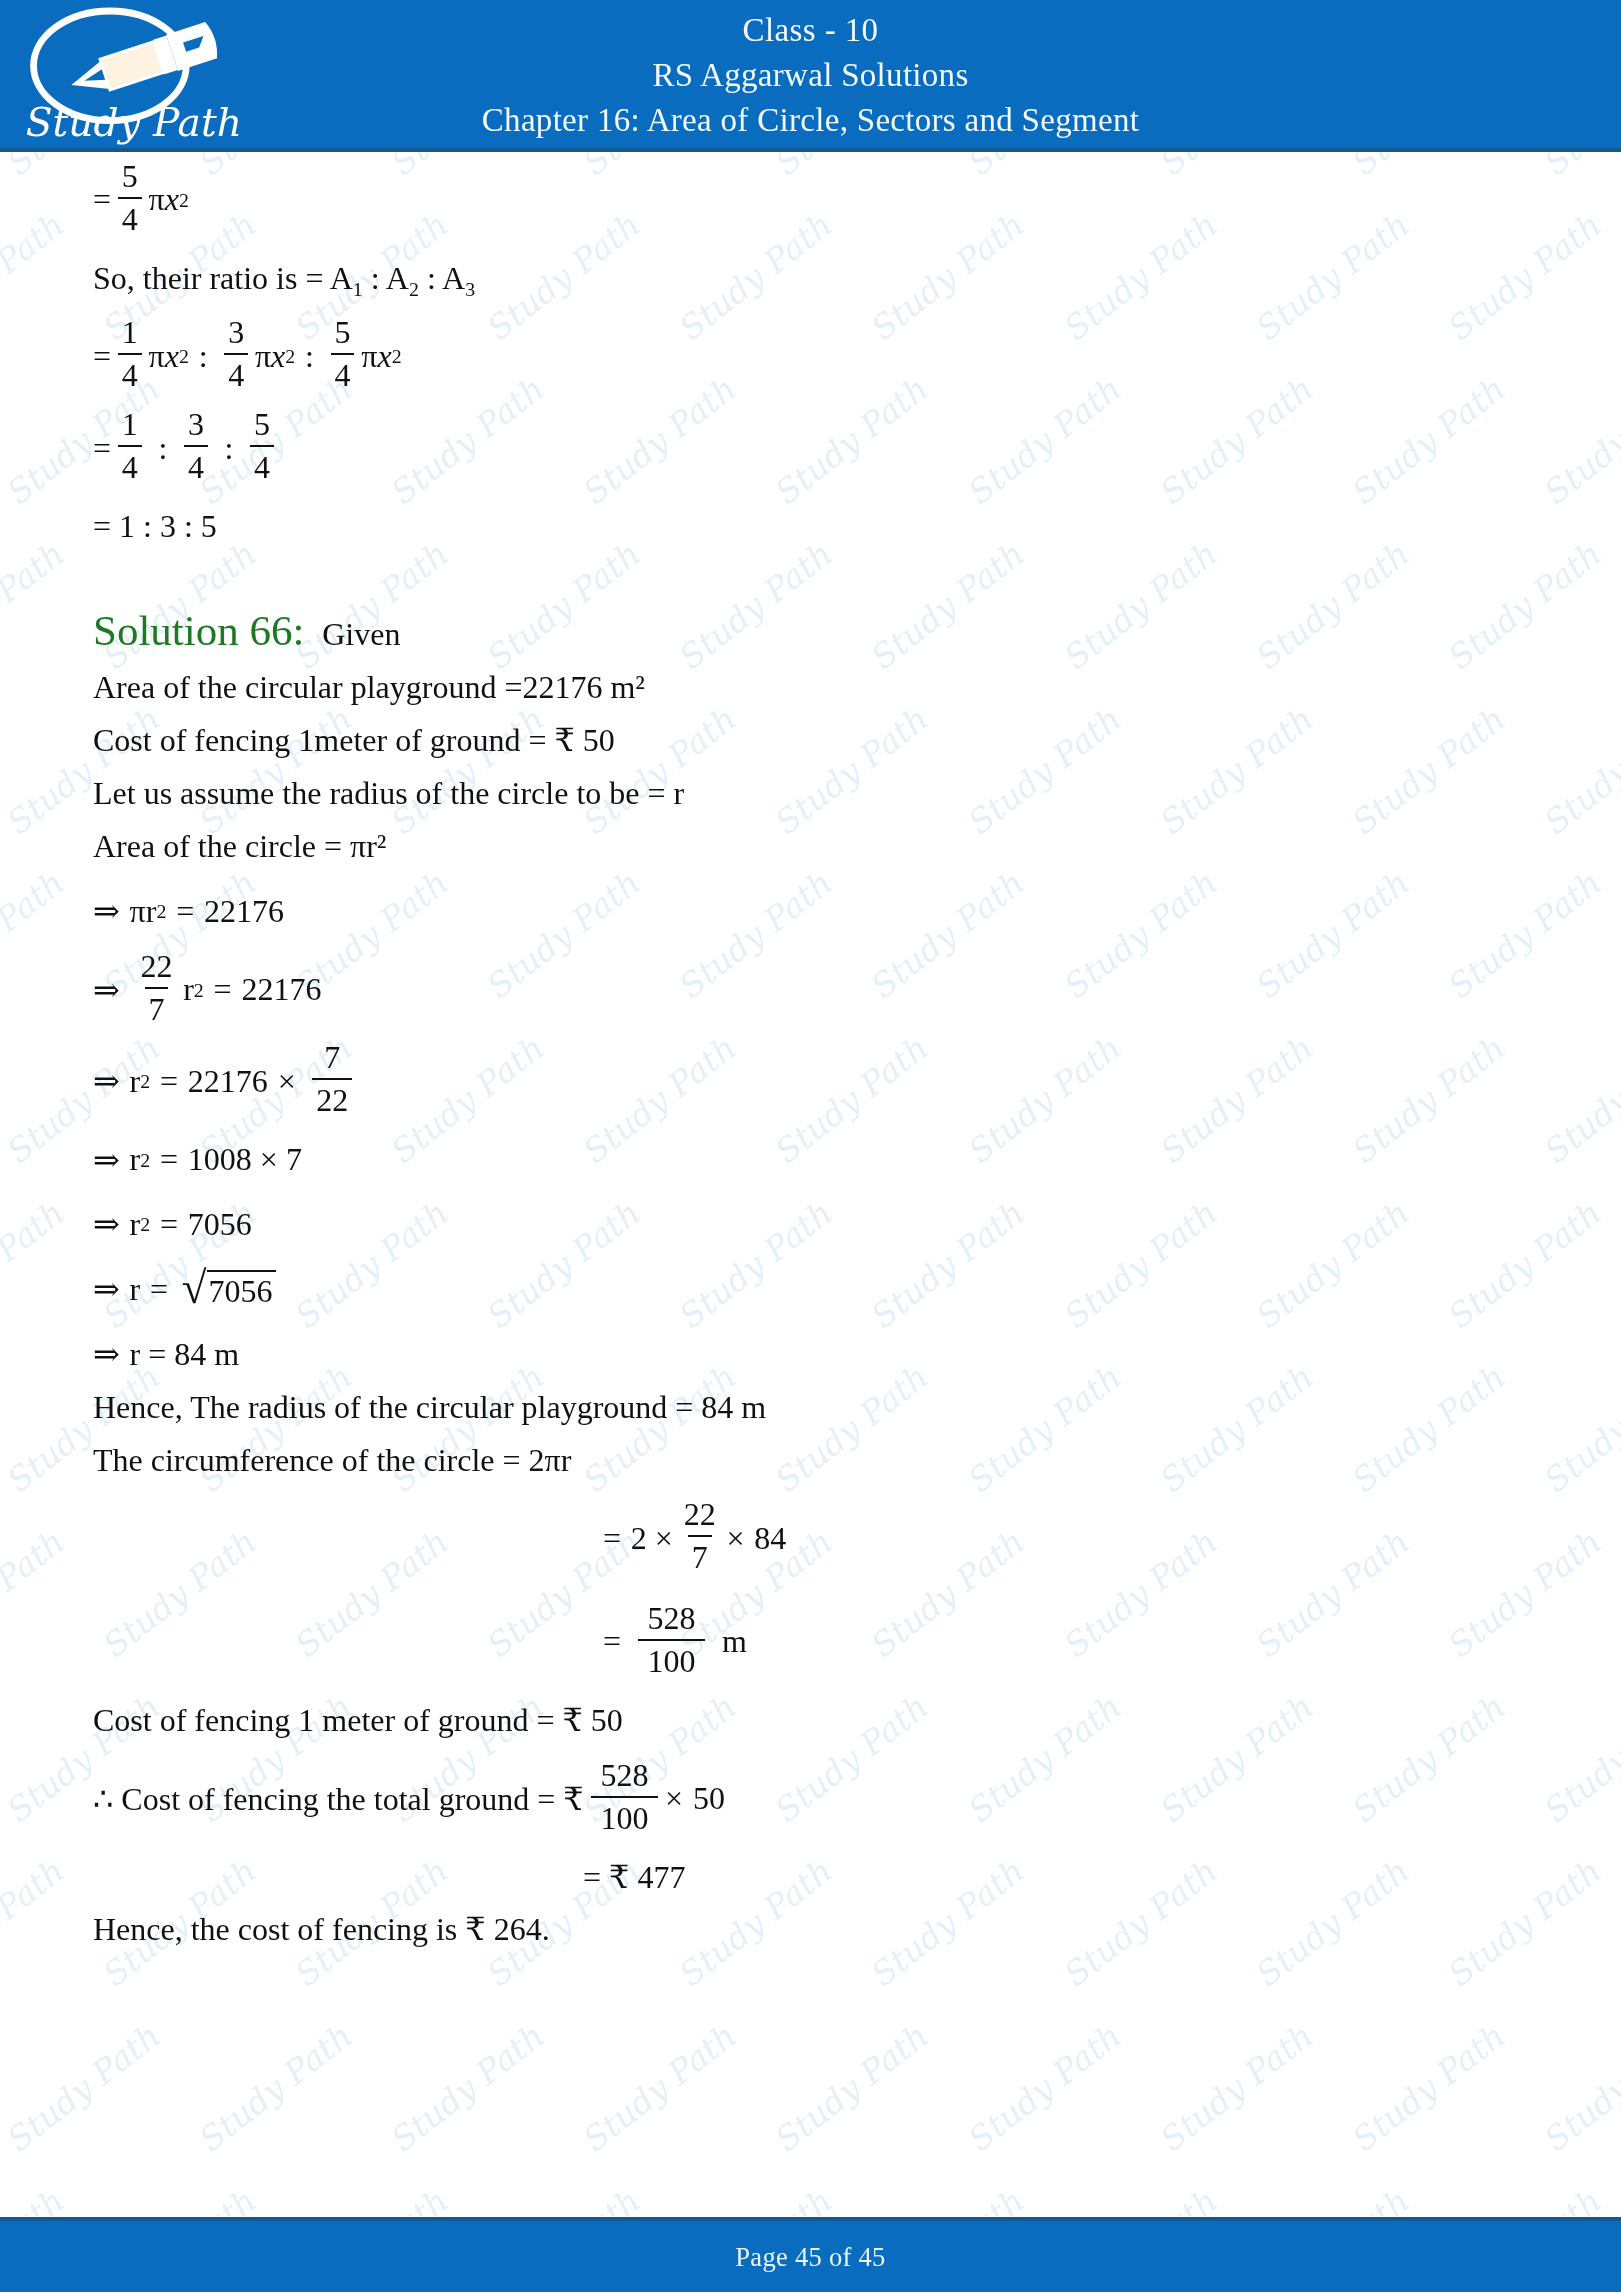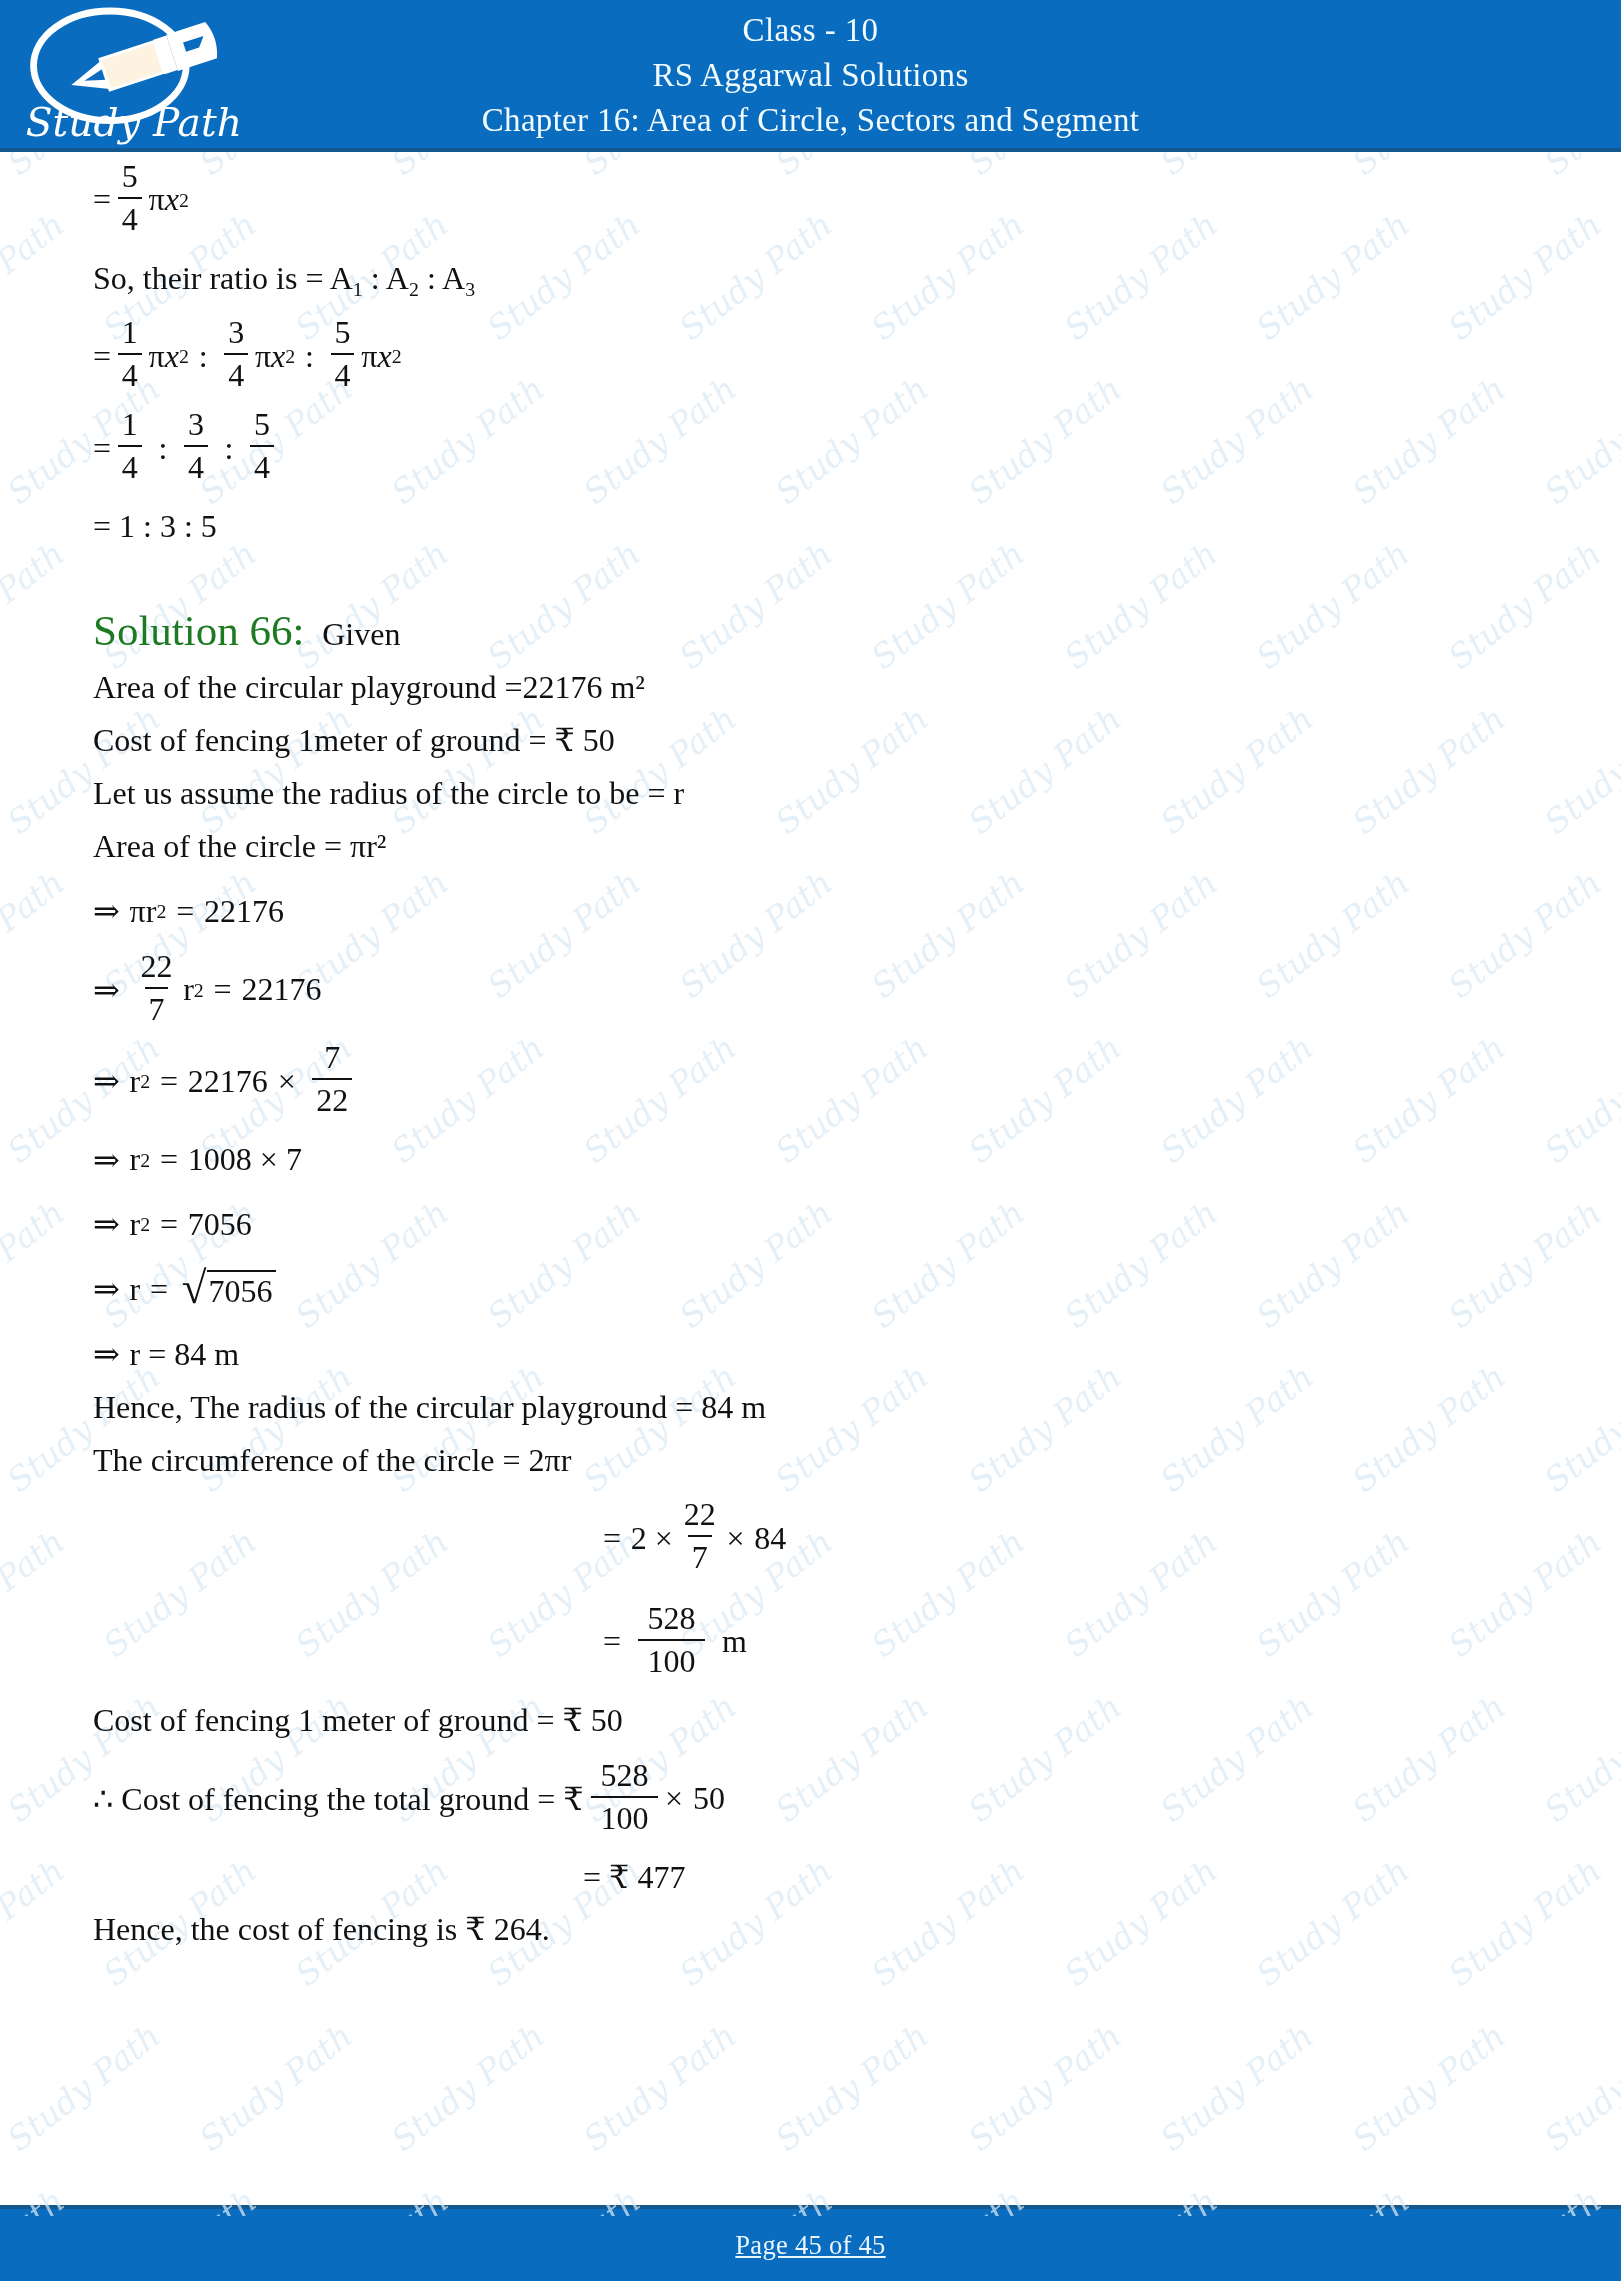--- a/index.html
+++ b/index.html
@@ -65,33 +65,32 @@
   .header-titles .line3 {
     font-size: 33px;
     line-height: 45px;
     letter-spacing: 0.3px;
   }
 
   
   .footer {
     position: absolute;
     left: 0;
-    bottom: 12px;
+    bottom: 0;
     width: 1621px;
     height: 76px;
     background: #0a6cbe;
     border-top: 4.9px solid #13588f;
     box-sizing: border-box;
     color: #eaf6ff;
     font-size: 26.5px;
     display: flex;
     align-items: center;
     justify-content: center;
     letter-spacing: 0.3px;
-    text-decoration: underline;
   }
 
   
   .wm-layer {
     position: absolute;
     left: 0; top: 152px;
     width: 1621px;
     height: 2064px;
     overflow: hidden;
     pointer-events: none;

